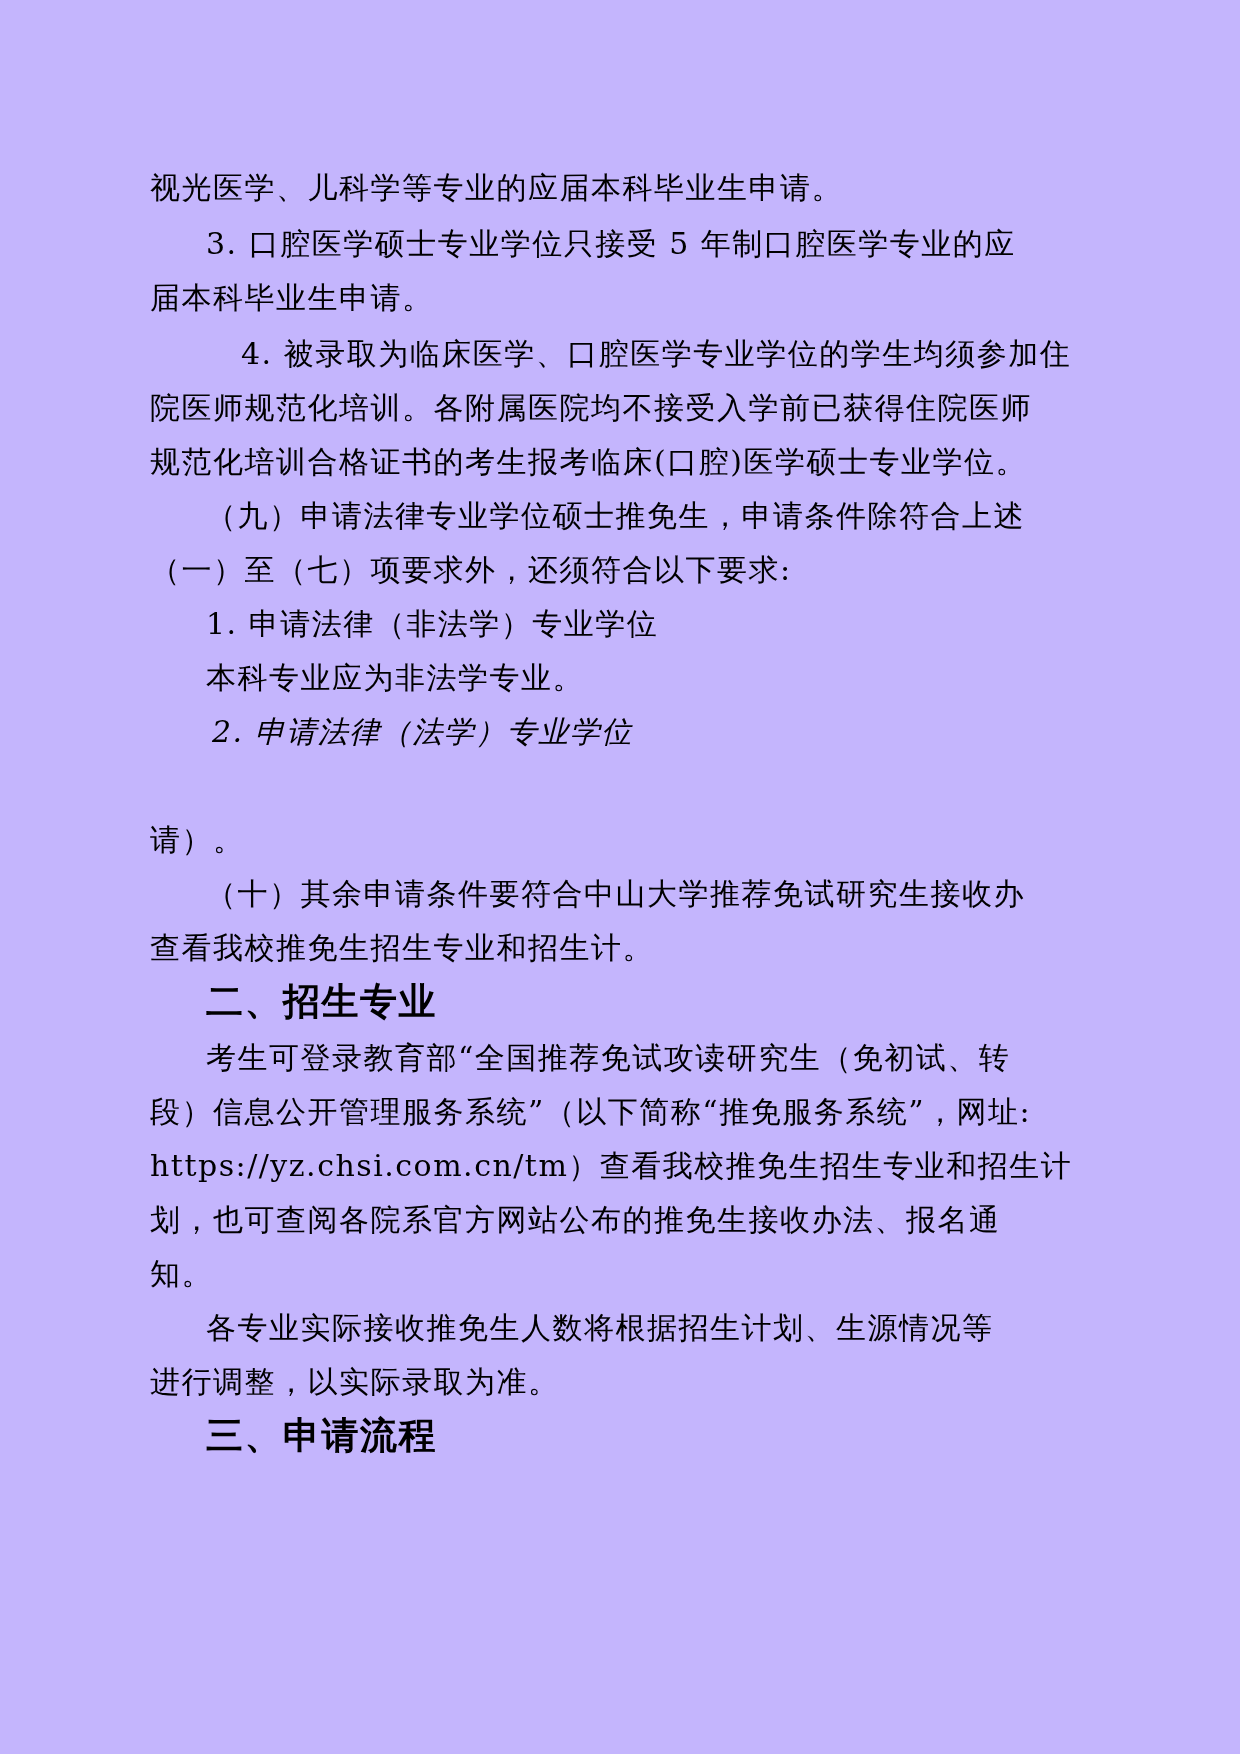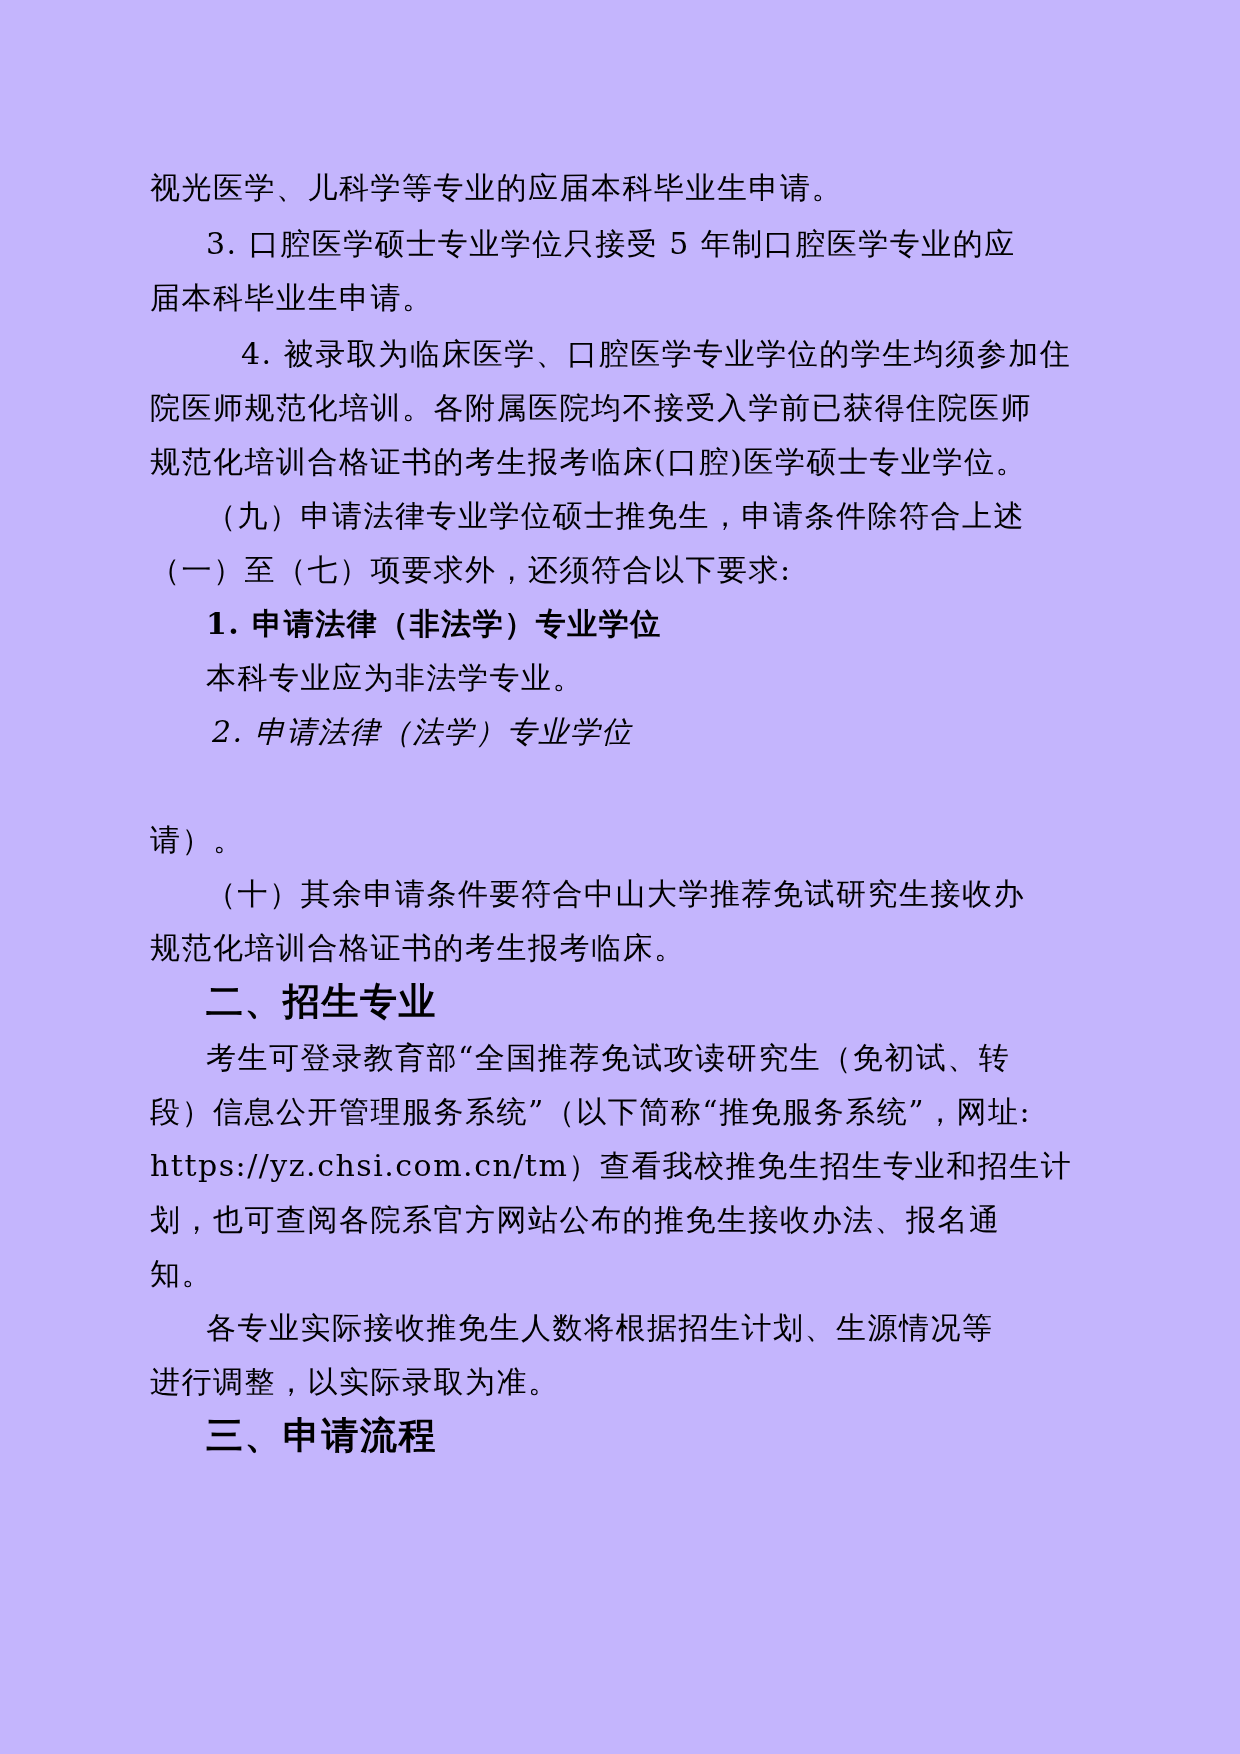--- a/index.html
+++ b/index.html
@@ -16,26 +16,26 @@
 <div class="page">
 
   <div class="line" style="left:150px;top:170px;">视光医学、儿科学等专业的应届本科毕业生申请。</div>
   <div class="line justify" style="left:206px;top:226px;width:755px;">3. 口腔医学硕士专业学位只接受 5 年制口腔医学专业的应</div>
   <div class="line" style="left:150px;top:280px;">届本科毕业生申请。</div>
   <div class="line justify" style="left:206px;top:336px;width:755px;margin-left:35px;">4. 被录取为临床医学、口腔医学专业学位的学生均须参加住</div>
   <div class="line justify" style="left:150px;top:390px;width:811px;">院医师规范化培训。各附属医院均不接受入学前已获得住院医师</div>
   <div class="line justify" style="left:150px;top:444px;width:811px;">规范化培训合格证书的考生报考临床(口腔)医学硕士专业学位。</div>
   <div class="line justify" style="left:206px;top:498px;width:755px;">（九）申请法律专业学位硕士推免生，申请条件除符合上述</div>
   <div class="line" style="left:150px;top:552px;">（一）至（七）项要求外，还须符合以下要求:</div>
-  <div class="line" style="left:206px;top:606px;font-weight:bold;">1.  申请法律（非法学）专业学位</div>
+  <div class="line" style="left:206px;top:606px;">1.  申请法律（非法学）专业学位</div>
   <div class="line" style="left:206px;top:660px;">本科专业应为非法学专业。</div>
   <div class="line" style="left:212px;top:714px;font-style:italic;">2.  申请法律（法学）专业学位</div>
   <div class="line" style="left:150px;top:822px;">请）。</div>
   <div class="line justify" style="left:206px;top:876px;width:755px;">（十）其余申请条件要符合中山大学推荐免试研究生接收办</div>
-  <div class="line" style="left:150px;top:930px;">规范化培训合格证书的考生报考临床。</div>
+  <div class="line" style="left:150px;top:930px;">查看我校推免生招生专业和招生计。</div>
 
   <div class="line heading" style="left:206px;top:984px;">二、招生专业</div>
   <div class="line justify" style="left:206px;top:1040px;width:740px;">考生可登录教育部“全国推荐免试攻读研究生（免初试、转</div>
   <div class="line justify" style="left:150px;top:1094px;width:811px;">段）信息公开管理服务系统”（以下简称“推免服务系统”，网址:</div>
   <div class="line" style="left:150px;top:1148px;text-align:right;">https://yz.chsi.com.cn/tm）查看我校推免生招生专业和招生计</div>
   <div class="line justify" style="left:150px;top:1202px;width:785px;">划，也可查阅各院系官方网站公布的推免生接收办法、报名通</div>
   <div class="line" style="left:150px;top:1256px;">知。</div>
   <div class="line justify" style="left:206px;top:1310px;width:735px;">各专业实际接收推免生人数将根据招生计划、生源情况等</div>
   <div class="line" style="left:150px;top:1364px;">进行调整，以实际录取为准。</div>
 

